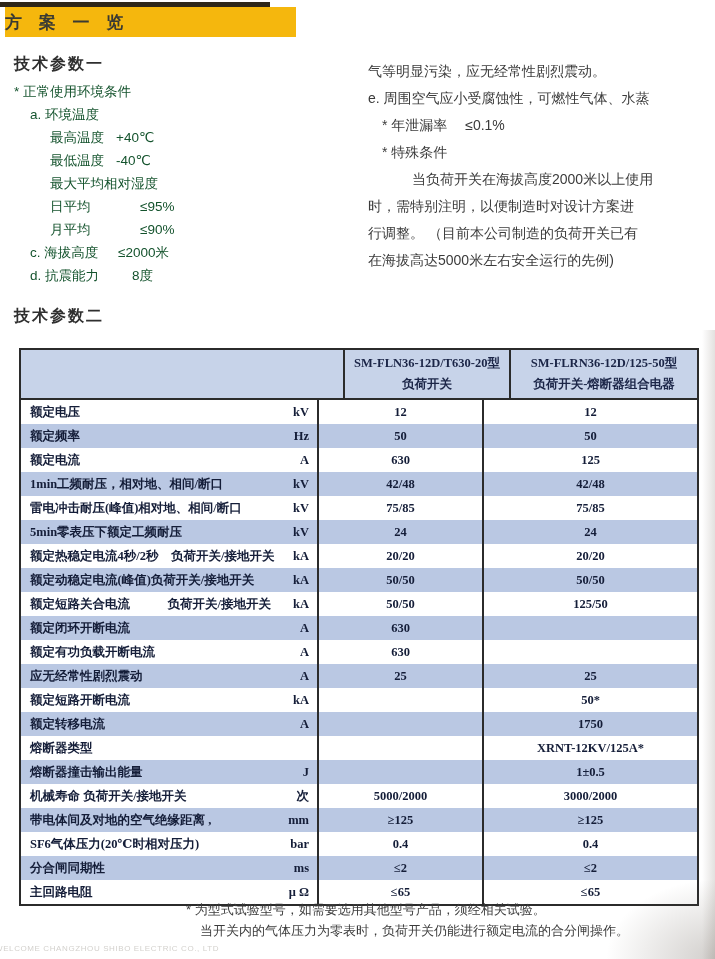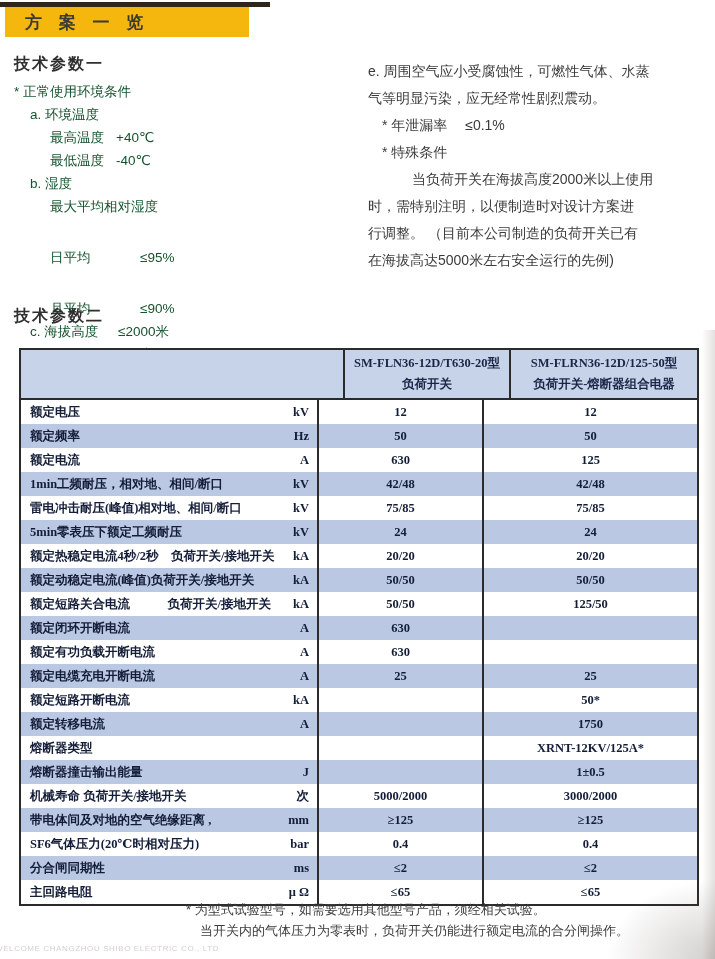--- a/index.html
+++ b/index.html
@@ -8,37 +8,37 @@
   .page { position:relative; width:715px; height:959px; background:#ffffff; overflow:hidden; }
 
   
   .scan-edge-right { position:absolute; top:330px; right:0; width:13px; height:629px;
     background:linear-gradient(to right, rgba(0,0,0,0), rgba(115,105,95,0.20)); }
   .scan-corner { position:absolute; right:0; bottom:0; width:110px; height:80px;
     background:radial-gradient(ellipse at 100% 100%, rgba(90,80,70,0.28), rgba(90,80,70,0) 70%); }
 
   
   .banner-strip { position:absolute; left:0; top:2px; width:270px; height:5px; background:#2e2619; }
-  .banner { position:absolute; left:5px; top:7px; width:244px; height:30px; background:#f5b70d;
-    display:flex; align-items:center; padding-left:20px; }
+  .banner { position:absolute; left:5px; top:7px; width:291px; height:30px; background:#f5b70d;
+    display:flex; align-items:center; padding-left:0; }
   .banner .title { font-size:17px; font-weight:bold; color:#3a3a33; letter-spacing:6px; }
 
   
   .sec-heading { position:absolute; font-size:16px; font-weight:bold; color:#2f2f2f; letter-spacing:2px; }
   #sec1-heading { left:14px; top:54px; }
   #sec2-heading { left:14px; top:306px; }
 
   
   .left-col { position:absolute; left:14px; top:80px; width:345px; font-size:13.5px; color:#14532d; }
   .left-col .line { line-height:23px; white-space:pre; }
   .ind1 { padding-left:16px; }
   .ind2 { padding-left:36px; }
   .lab { display:inline-block; }
   .w66 { min-width:66px; }
-  .w90 { min-width:90px;margin-top:28px; }
+  .w90 { min-width:90px; }
   .w88 { min-width:88px; }
   .w100 { min-width:102px; }
 
   
   .right-col { position:absolute; left:368px; top:58px; width:344px; font-size:14px; color:#3b3b3b; }
   .right-col .line { line-height:27px; white-space:pre; }
   .rind1 { padding-left:14px; }
   .rind2 { padding-left:44px; }
 
   
@@ -77,31 +77,30 @@
     <span class="title">方 案 一 览</span>
   </div>
 
   <div class="sec-heading" id="sec1-heading">技术参数一</div>
 
   <div class="left-col">
     <div class="line"><span>* 正常使用环境条件</span></div>
     <div class="line ind1"><span>a. 环境温度</span></div>
     <div class="line ind2"><span class="lab w66">最高温度</span><span>+40℃</span></div>
     <div class="line ind2"><span class="lab w66">最低温度</span><span>-40℃</span></div>
-    <div class="line ind1"><span>b. 湿度</span></div>
     <div class="line ind2"><span>最大平均相对湿度</span></div>
     <div class="line ind2"><span class="lab w90">日平均</span><span>≤95%</span></div>
     <div class="line ind2"><span class="lab w90">月平均</span><span>≤90%</span></div>
     <div class="line ind1"><span class="lab w88">c. 海拔高度</span><span>≤2000米</span></div>
     <div class="line ind1"><span class="lab w100">d. 抗震能力</span><span>8度</span></div>
   </div>
 
   <div class="right-col">
+    <div class="line">气等明显污染，应无经常性剧烈震动。</div>
     <div class="line">e. 周围空气应小受腐蚀性，可燃性气体、水蒸</div>
-    <div class="line">气等明显污染，应无经常性剧烈震动。</div>
     <div class="line rind1">* 年泄漏率　 ≤0.1%</div>
     <div class="line rind1">* 特殊条件</div>
     <div class="line rind2">当负荷开关在海拔高度2000米以上使用</div>
     <div class="line">时，需特别注明，以便制造时对设计方案进</div>
     <div class="line">行调整。 （目前本公司制造的负荷开关已有</div>
     <div class="line">在海拔高达5000米左右安全运行的先例)</div>
   </div>
 
   <div class="sec-heading" id="sec2-heading">技术参数二</div>
 
@@ -167,21 +166,21 @@
           <div class="td c1"><span class="lbl">额定闭环开断电流</span><span class="unit">A</span></div>
           <div class="td c2">630</div>
           <div class="td c3"></div>
         </div>
       <div class="tr">
           <div class="td c1"><span class="lbl">额定有功负载开断电流</span><span class="unit">A</span></div>
           <div class="td c2">630</div>
           <div class="td c3"></div>
         </div>
       <div class="tr">
-          <div class="td c1"><span class="lbl">额定电缆充电开断电流</span><span class="unit">A</span></div>
+          <div class="td c1"><span class="lbl">应无经常性剧烈震动</span><span class="unit">A</span></div>
           <div class="td c2">25</div>
           <div class="td c3">25</div>
         </div>
       <div class="tr">
           <div class="td c1"><span class="lbl">额定短路开断电流</span><span class="unit">kA</span></div>
           <div class="td c2"></div>
           <div class="td c3">50*</div>
         </div>
       <div class="tr">
           <div class="td c1"><span class="lbl">额定转移电流</span><span class="unit">A</span></div>

